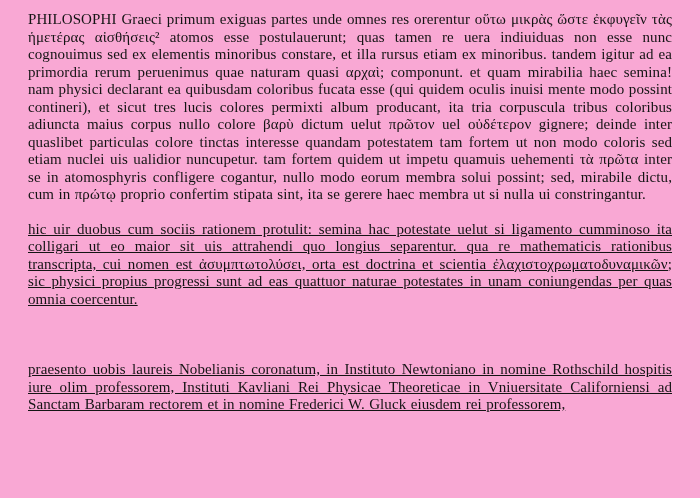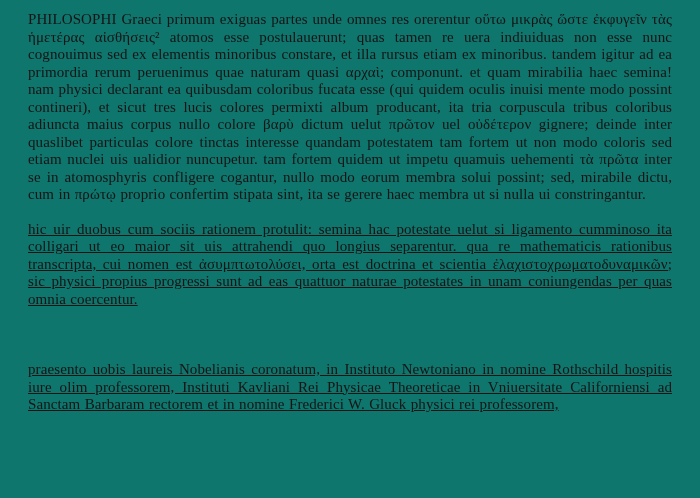--- a/index.html
+++ b/index.html
@@ -5,21 +5,21 @@
   html, body {
     margin: 0;
     padding: 0;
     background: #ffffff;
   }
   .page {
     position: relative;
     width: 700px;
     height: 498px;
     box-sizing: border-box;
-    background: #0f766e;
+    background: #f9a8d4;
     color: #141414;
     font-family: "Liberation Serif", "DejaVu Serif", serif;
     font-size: 15px;
     line-height: 17.5px;
     padding: 11px 28px 13px 28px;
     overflow: hidden;
   }
   .para {
     margin: 0;
     text-align: justify;
@@ -33,14 +33,14 @@
   .para.big-gap {
     margin-top: 53px;
   }
 </style>
 </head>
 <body>
 
 <div class="page">
   <p class="para">PHILOSOPHI Graeci primum exiguas partes unde omnes res orerentur οὕτω μικρὰς ὥστε ἐκφυγεῖν τὰς ἡμετέρας αἰσθήσεις² atomos esse postulauerunt; quas tamen re uera indiuiduas non esse nunc cognouimus sed ex elementis minoribus constare, et illa rursus etiam ex minoribus. tandem igitur ad ea primordia rerum peruenimus quae naturam quasi αρχαὶ; componunt. et quam mirabilia haec semina! nam physici declarant ea quibusdam coloribus fucata esse (qui quidem oculis inuisi mente modo possint contineri), et sicut tres lucis colores permixti album producant, ita tria corpuscula tribus coloribus adiuncta maius corpus nullo colore βαρὺ dictum uelut πρῶτον uel οὐδέτερον gignere; deinde inter quaslibet particulas colore tinctas interesse quandam potestatem tam fortem ut non modo coloris sed etiam nuclei uis ualidior nuncupetur. tam fortem quidem ut impetu quamuis uehementi τὰ πρῶτα inter se in atomosphyris confligere cogantur, nullo modo eorum membra solui possint; sed, mirabile dictu, cum in πρώτῳ proprio confertim stipata sint, ita se gerere haec membra ut si nulla ui constringantur.</p>
   <p class="para">hic uir duobus cum sociis rationem protulit: semina hac potestate uelut si ligamento cumminoso ita colligari ut eo maior sit uis attrahendi quo longius separentur. qua re mathematicis rationibus transcripta, cui nomen est ἀσυμπτωτολύσει, orta est doctrina et scientia ἐλαχιστοχρωματοδυναμικῶν; sic physici propius progressi sunt ad eas quattuor naturae potestates in unam coniungendas per quas omnia coercentur.</p>
-  <p class="para big-gap">praesento uobis laureis Nobelianis coronatum, in Instituto Newtoniano in nomine Rothschild hospitis iure olim professorem, Instituti Kavliani Rei Physicae Theoreticae in Vniuersitate Californiensi ad Sanctam Barbaram rectorem et in nomine Frederici W. Gluck physici rei professorem,</p>
+  <p class="para big-gap">praesento uobis laureis Nobelianis coronatum, in Instituto Newtoniano in nomine Rothschild hospitis iure olim professorem, Instituti Kavliani Rei Physicae Theoreticae in Vniuersitate Californiensi ad Sanctam Barbaram rectorem et in nomine Frederici W. Gluck eiusdem rei professorem,</p>
 </div>
 
 </body></html>

